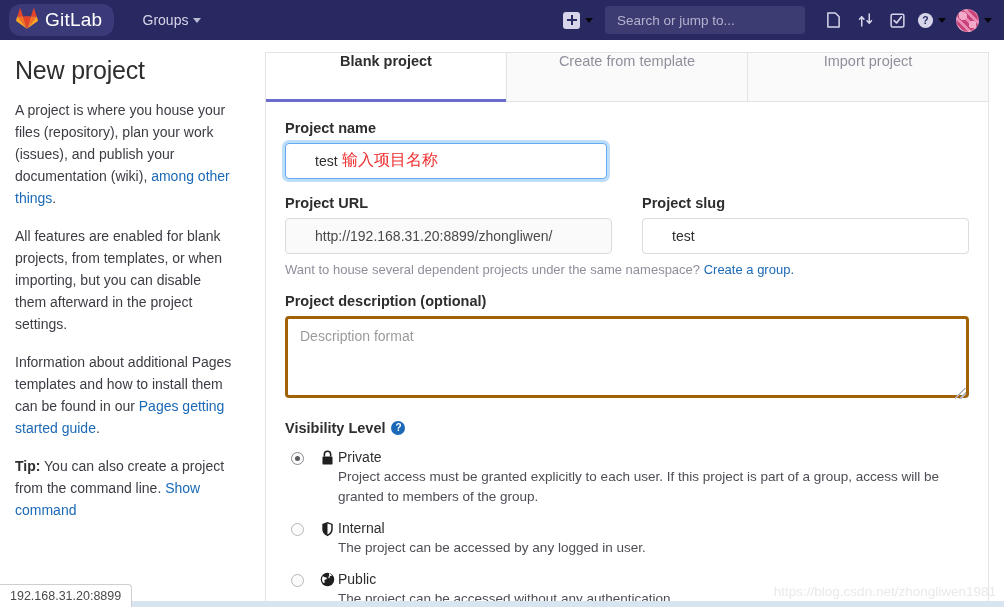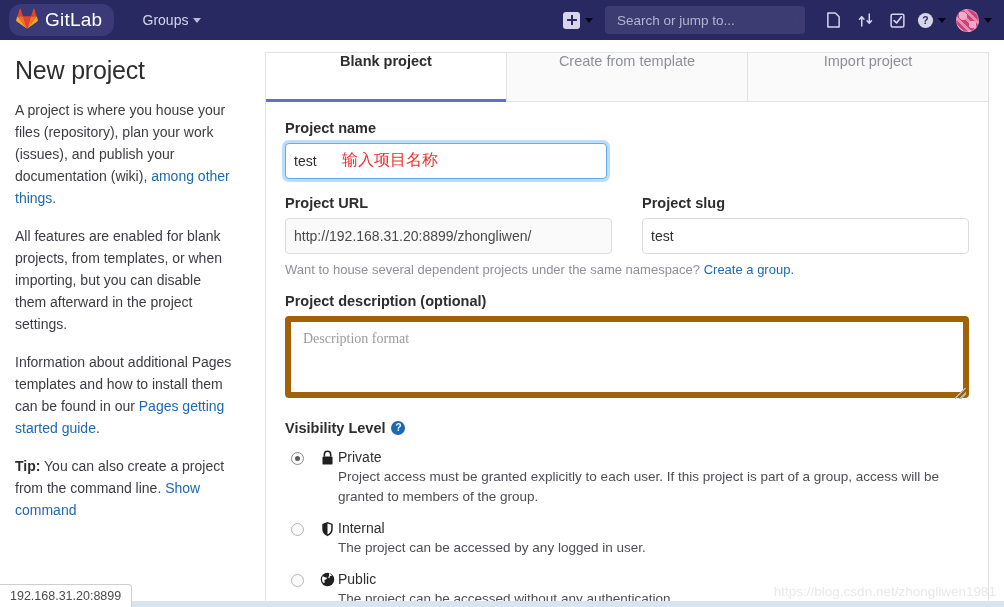--- a/index.html
+++ b/index.html
@@ -119,21 +119,21 @@
   .panel {
     border: 1px solid #e3e3e3; border-top: 0; background: #fff;
     padding: 18px 19px 10px 19px; min-height: 490px;
   }
 
   .flabel { font-size: 14.5px; font-weight: bold; color: #2e2e2e; display: block; margin-bottom: 7px; }
   .fsub { font-size: 13px; color: #8f8f9c; margin-top: 8px; }
 
   .inp {
     width: 100%; height: 36px; border: 1px solid #dcdcdc; border-radius: 4px;
-    padding: 0 8px; font-size: 14px; color: #2e2e2e; outline: none;
+    padding: 0 29px; font-size: 14px; color: #2e2e2e; outline: none;
     font-family: "Liberation Sans", sans-serif; background: #fff;
   }
   .inp::placeholder { color: #9b9b9b; }
 
   .name-wrap { position: relative; width: 322px; }
   .inp.focused {
     border-color: #62aaf1;
     box-shadow: 0 0 0 3px rgba(110,180,245,.45);
   }
   .cn-annot {
@@ -141,23 +141,23 @@
     color: #ef2d2d; font-size: 16px; pointer-events: none; white-space: nowrap;
     font-family: "DejaVu Sans", sans-serif;
   }
 
   .row2 { display: flex; gap: 30px; margin-top: 16px; }
   .col-url { width: 330px; }
   .col-slug { width: 330px; }
   .inp.readonly { background: #fafafa; color: #4a4a4a; }
 
   .ta {
-    width: 100%; height: 82px; border: 6px solid #a16207; border-radius: 4px;
+    width: 100%; height: 82px; border: 3px solid #a16207; border-radius: 4px;
     padding: 9px 12px; font-size: 14px; color: #2e2e2e; outline: none; resize: none;
-    font-family: Liberation Serif, serif;
+    font-family: Liberation Sans, sans-serif;
   }
   .ta::placeholder { color: #9b9b9b; }
   .ta-wrap { position: relative; }
   .ta-grip {
     position: absolute; right: 3px; bottom: 3px; width: 11px; height: 11px;
     pointer-events: none;
     background:
       linear-gradient(135deg, transparent 0 42%, #b6b6b6 42% 52%, transparent 52% 66%),
       linear-gradient(135deg, transparent 0 68%, #b6b6b6 68% 78%, transparent 78%);
   }

